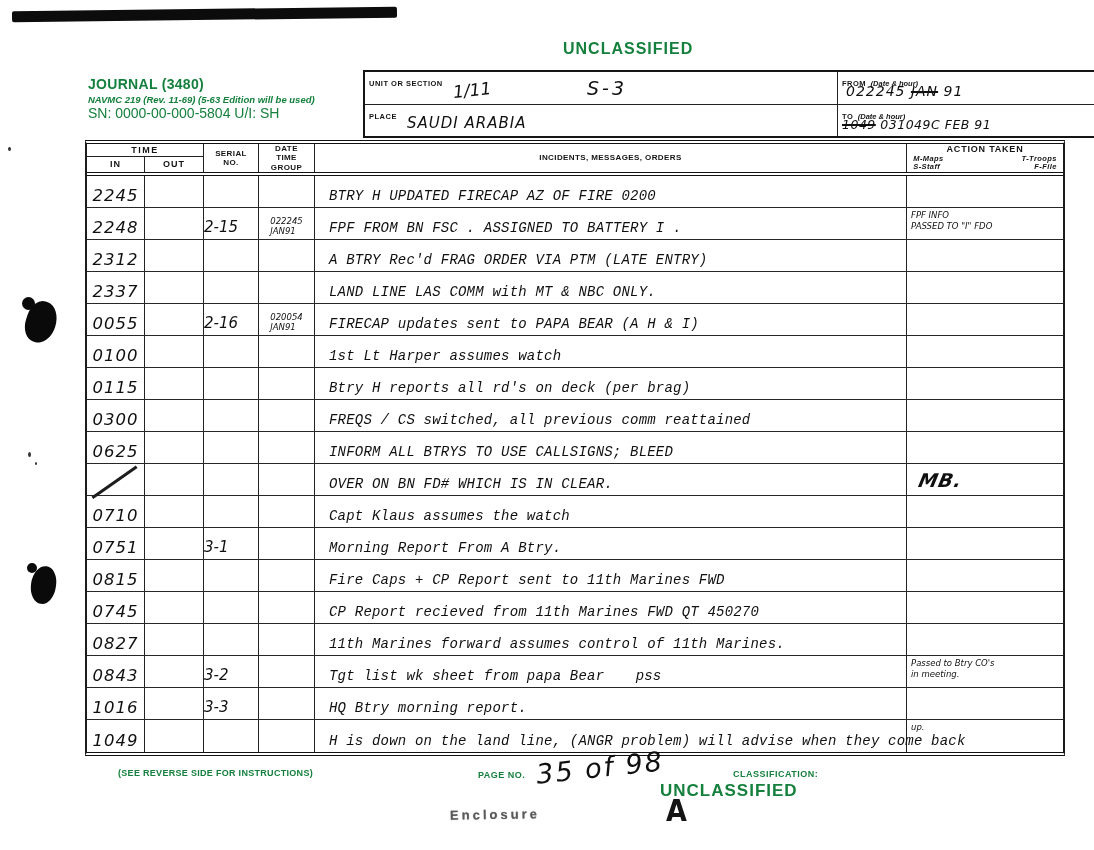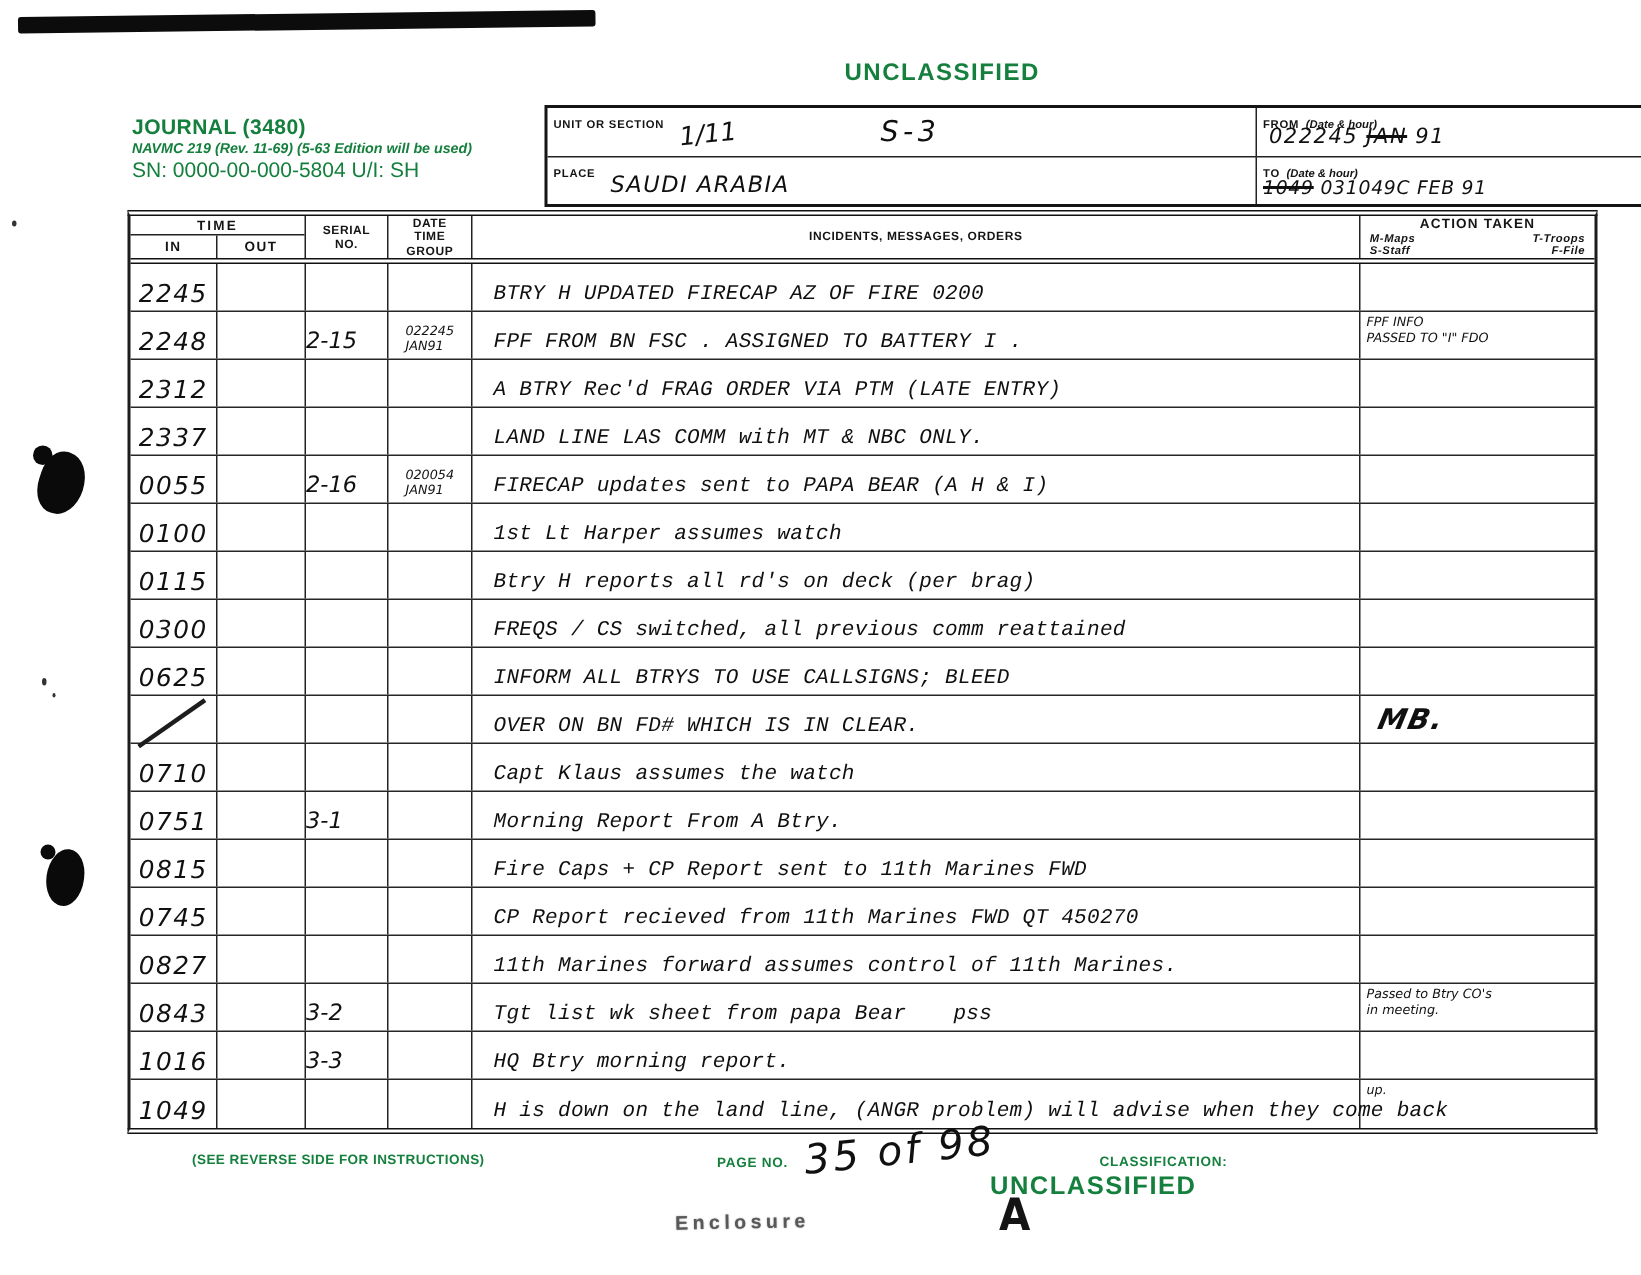--- a/index.html
+++ b/index.html
@@ -79,21 +79,21 @@
   .msg-cell{align-items:flex-end;justify-content:flex-start;padding:0 2px 3px 14px;font-size:14px;
       white-space:nowrap;letter-spacing:.2px;font-family:Liberation Mono, monospace;}
   .action-cell{flex-direction:column;align-items:flex-start;justify-content:flex-start;
       padding:2px 2px 0 4px;font-size:8.5px;line-height:1.3;white-space:pre-line;}
   .action-cell.signature{justify-content:center;padding-left:12px;font-size:19px;font-weight:bold;
       transform:skewX(-12deg);letter-spacing:1px;}
   .slash{position:absolute;left:6px;bottom:-3px;width:54px;height:2.5px;background:#1d1d1d;
       transform:rotate(-35deg);transform-origin:left bottom;}
 
   
-  .foot-instr{position:absolute;left:96px;top:768px;font-size:9px;font-weight:bold;letter-spacing:.3px;padding-left:32px;}
+  .foot-instr{position:absolute;left:86px;top:768px;font-size:9px;font-weight:bold;letter-spacing:.3px;padding-left:32px;}
   .foot-page-label{position:absolute;left:478px;top:770px;font-size:9px;font-weight:bold;letter-spacing:.5px;}
   .foot-page-val{position:absolute;left:536px;top:752px;font-size:27px;transform:rotate(-6deg);letter-spacing:2px;}
   .foot-class-label{position:absolute;left:733px;top:769px;font-size:9px;font-weight:bold;letter-spacing:.5px;}
   .foot-class-val{position:absolute;left:660px;top:781px;font-size:17px;font-weight:bold;letter-spacing:1px;}
   .enclosure{position:absolute;left:450px;top:807px;font-size:13px;font-weight:bold;letter-spacing:3px;
       color:#3d3d3d;transform:rotate(-1deg);text-shadow:0 0 1px #777;opacity:.85;}
   .encl-letter{position:absolute;left:666px;top:795px;font-size:27px;font-weight:900;
       font-family:"DejaVu Sans", sans-serif;transform:scaleY(1.1);}
 </style>
 </head>

